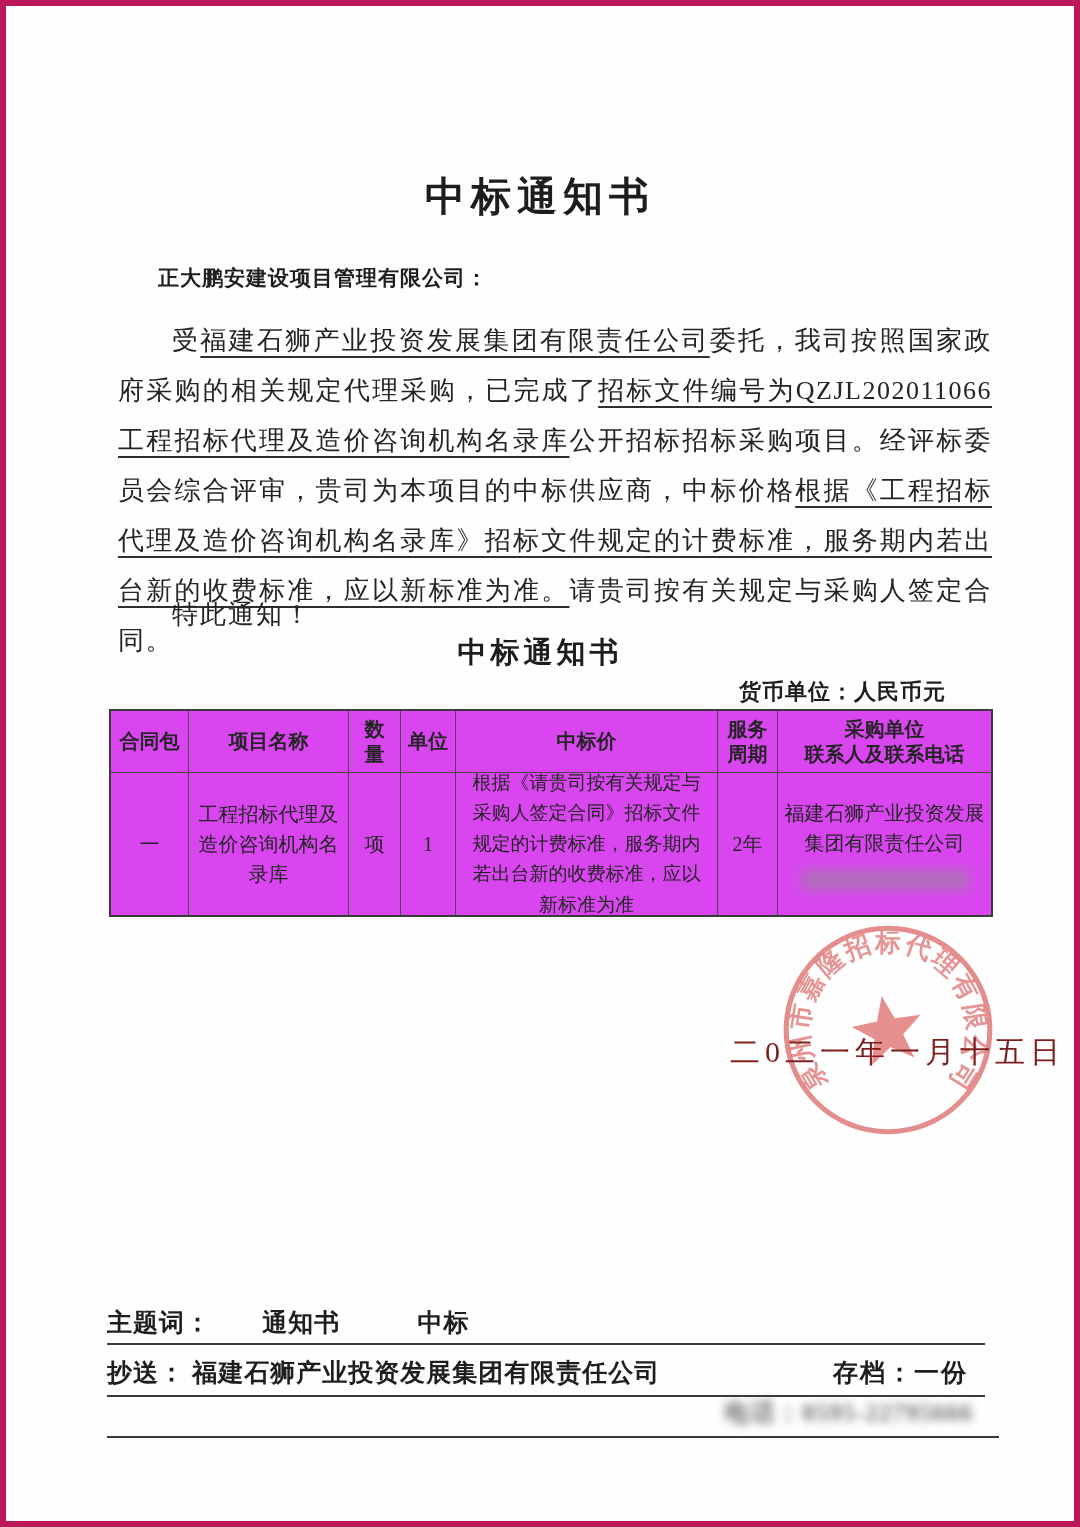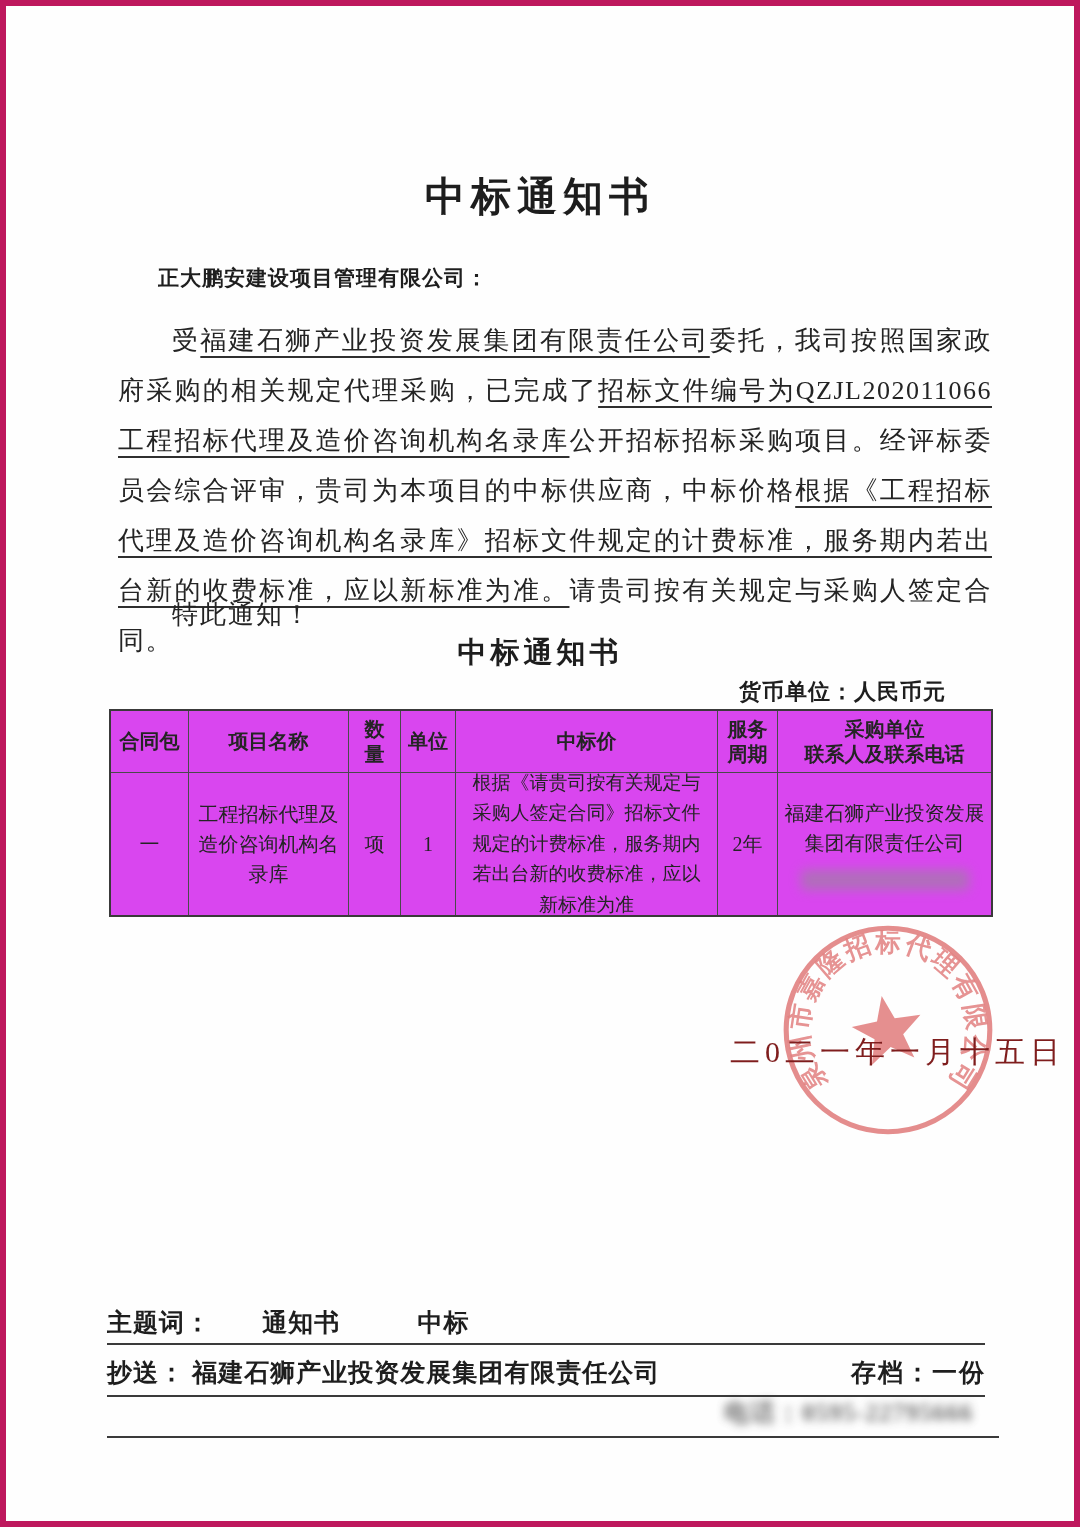--- a/index.html
+++ b/index.html
@@ -72,21 +72,21 @@
   .stamp{position:absolute;top:912px;left:770px;width:224px;height:224px;opacity:.85;}
   .award-date{
     position:absolute;top:1026px;left:724px;z-index:5;
     font-size:30px;letter-spacing:5px;color:#7f1d1d;
   }
   .foot-row{position:absolute;left:101px;font-size:25px;font-weight:bold;color:#1e1e1e;letter-spacing:1px;}
   .rule{position:absolute;left:101px;height:2px;background:#3a3a3a;}
   .term{display:inline-block;text-align:right;}
   .term.t1{margin-left:44px;}
   .term.t2{margin-left:70px;}
-  .archive{position:absolute;right:88px;top:1350px;font-size:25px;font-weight:bold;color:#1e1e1e;letter-spacing:2px;}
+  .archive{position:absolute;right:106px;top:1350px;font-size:25px;font-weight:bold;color:#1e1e1e;letter-spacing:2px;}
   .phone-blur{
     position:absolute;top:1390px;left:718px;z-index:4;
     font-size:25px;font-weight:bold;color:#4a4a4a;letter-spacing:1px;
     filter:blur(4px);opacity:.8;
   }
 </style>
 </head>
 <body>
 
 <div class="page">

